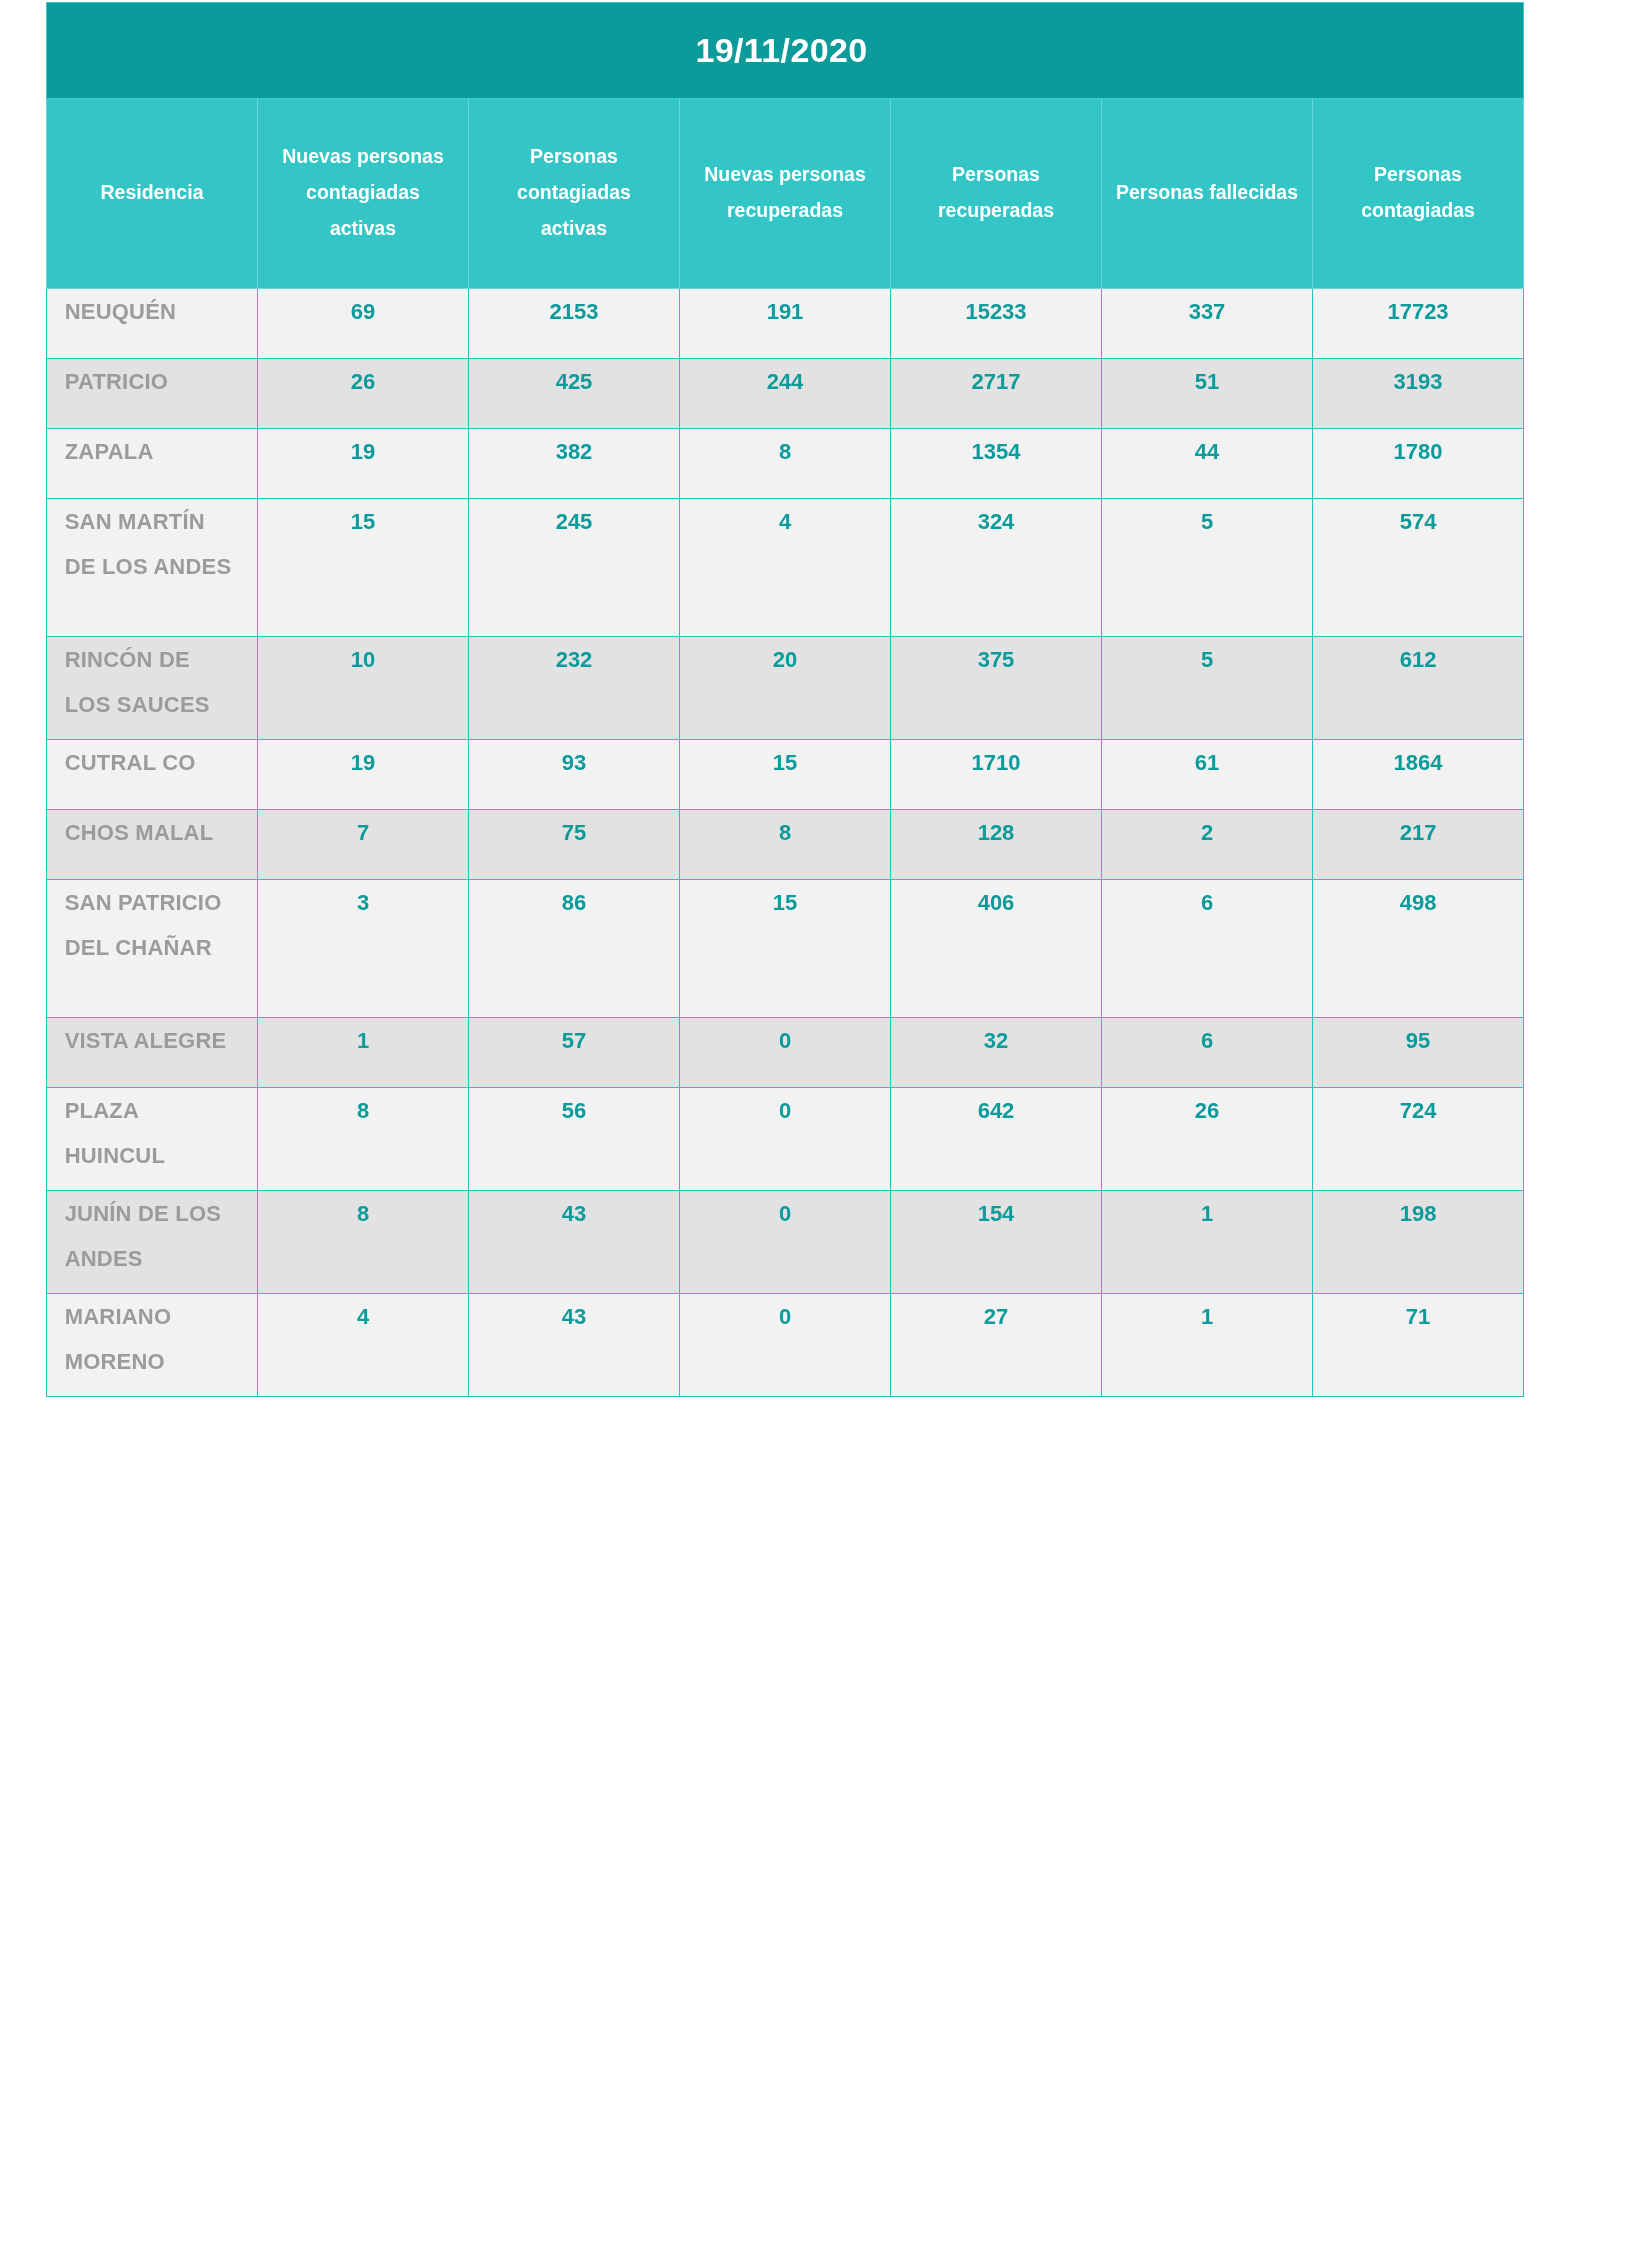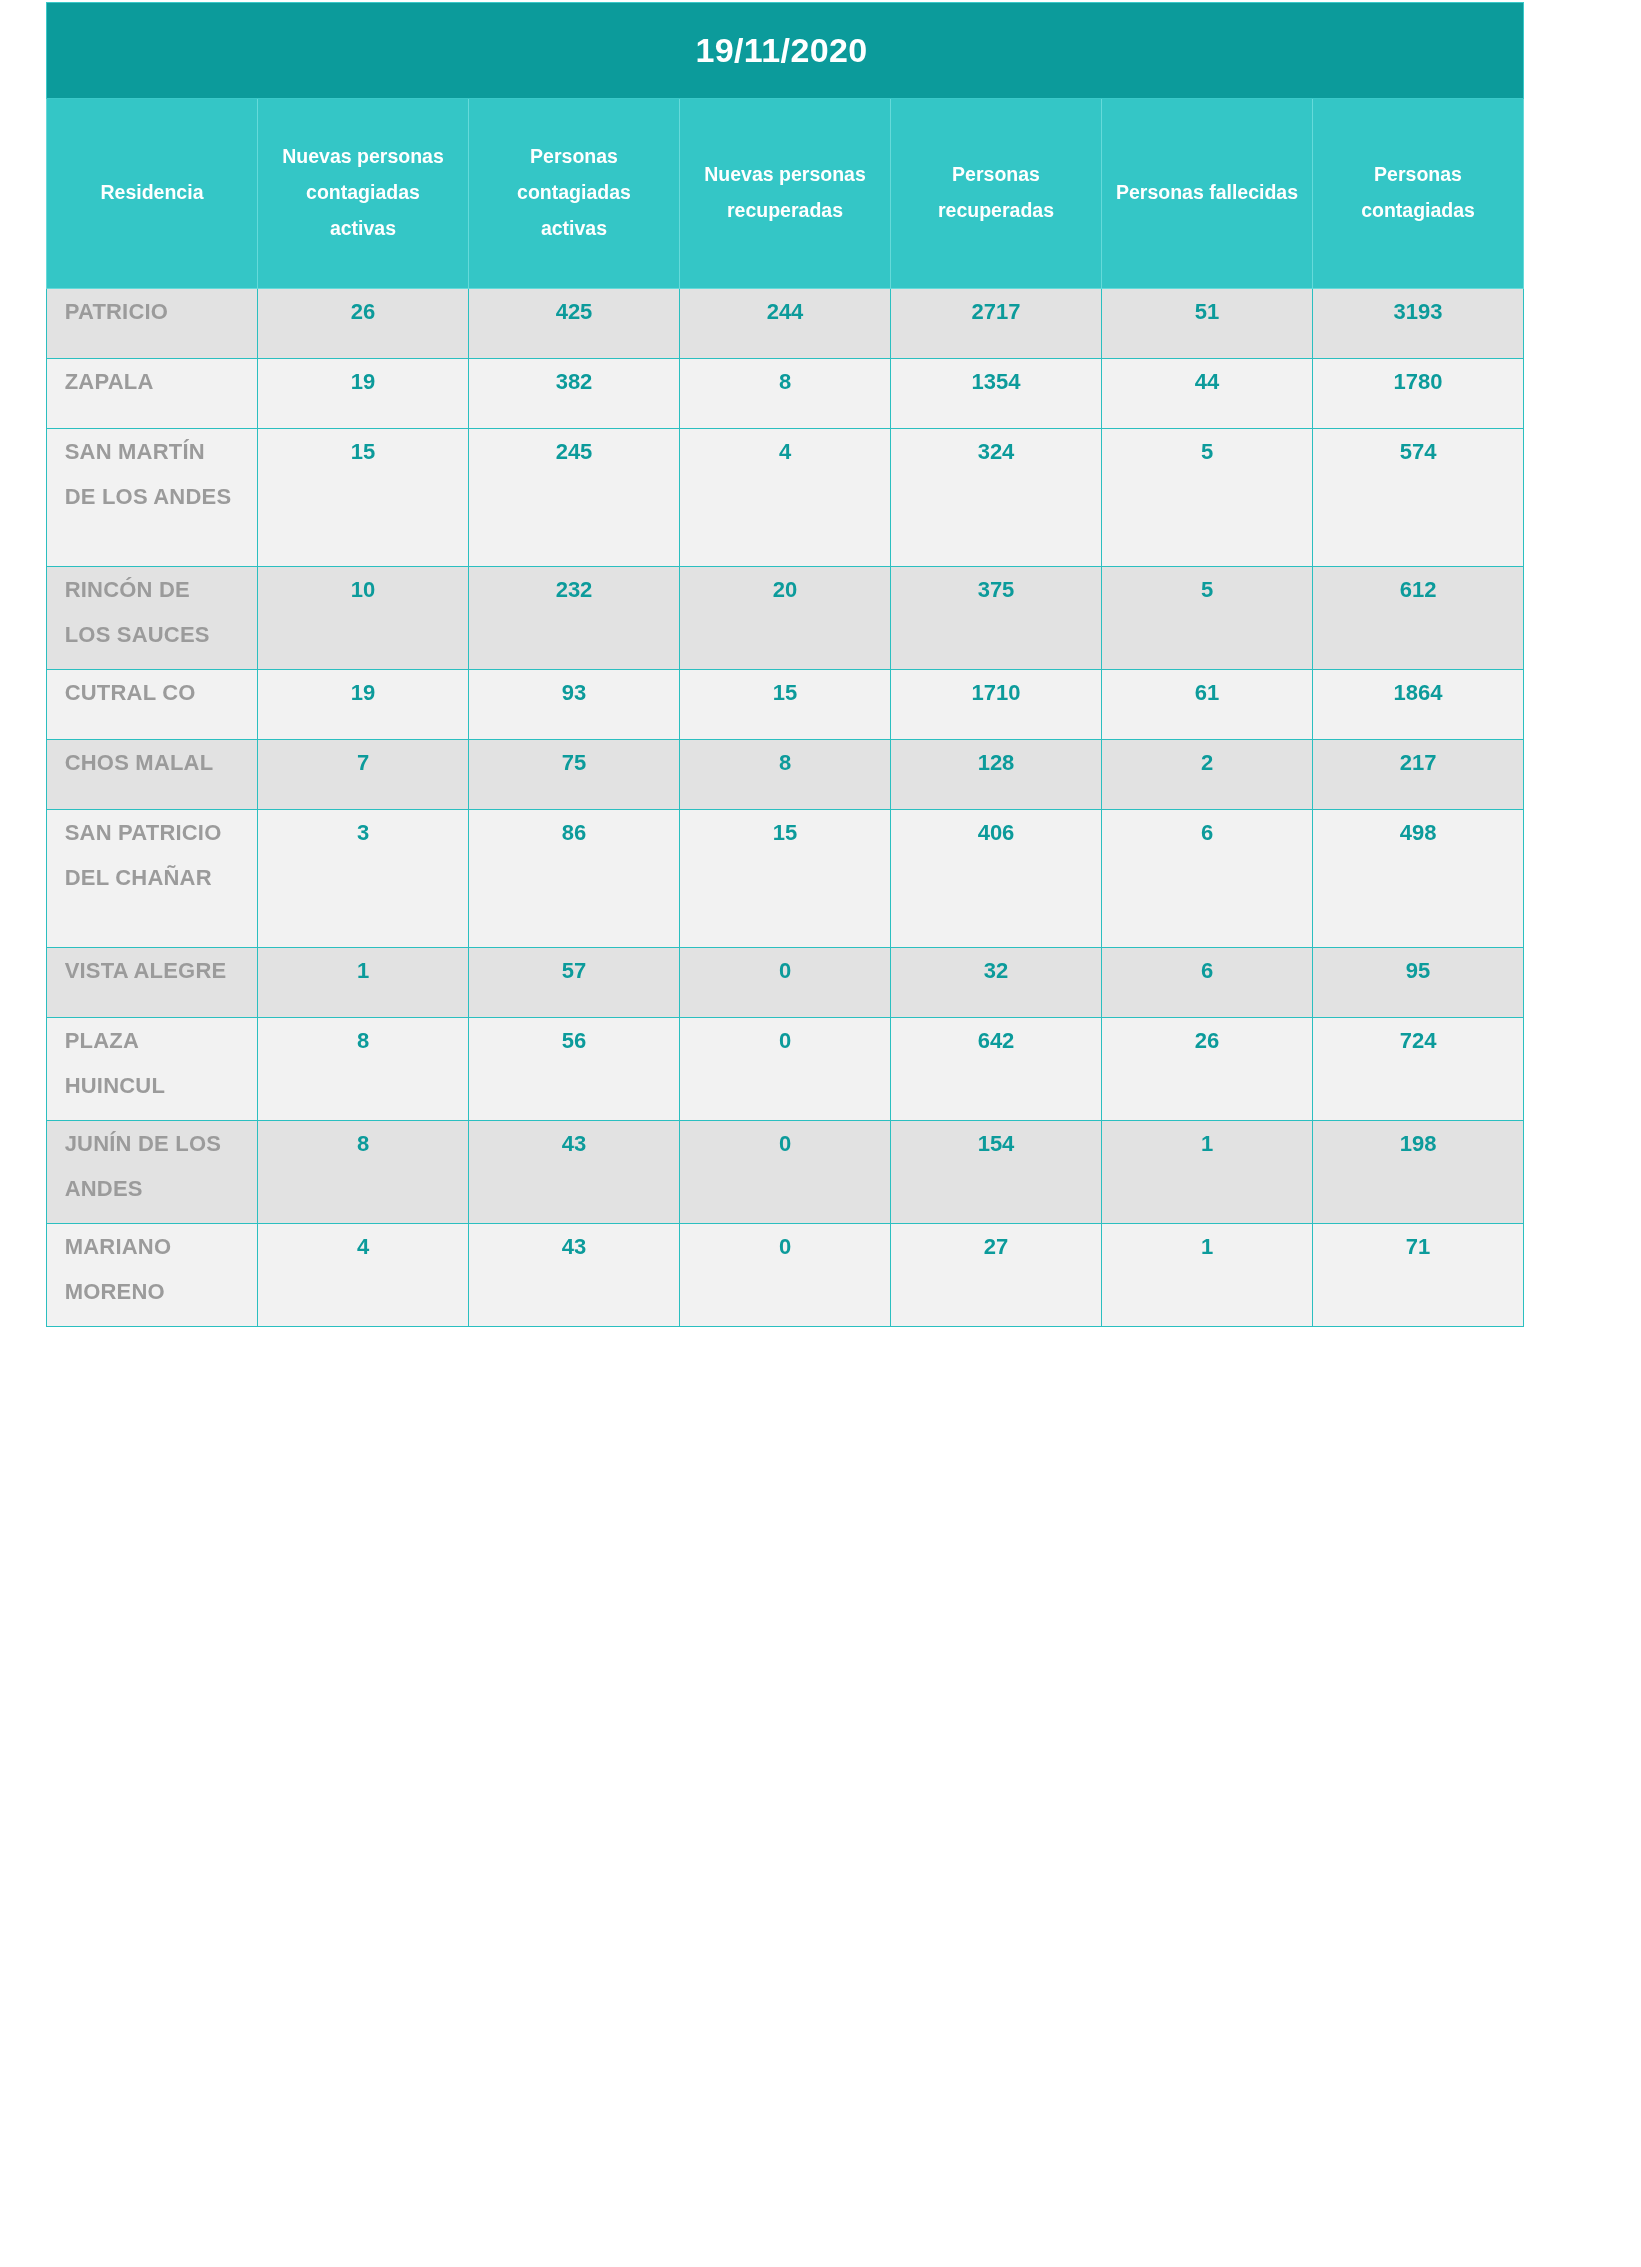--- a/index.html
+++ b/index.html
@@ -120,20 +120,29 @@
           <th class="residencia-head">Residencia</th>
           <th>Nuevas personas contagiadas activas</th>
           <th>Personas contagiadas activas</th>
           <th>Nuevas personas recuperadas</th>
           <th>Personas recuperadas</th>
           <th>Personas fallecidas</th>
           <th>Personas contagiadas</th>
         </tr>
       </thead>
       <tbody id="tbody">
+          <tr class="light h1">
+            <td class="resid">NEUQUÉN</td>
+            <td class="num">69</td>
+            <td class="num">2153</td>
+            <td class="num">191</td>
+            <td class="num">15233</td>
+            <td class="num">337</td>
+            <td class="num">17723</td>
+          </tr>
           <tr class="dark h1">
             <td class="resid">PATRICIO</td>
             <td class="num">26</td>
             <td class="num">425</td>
             <td class="num">244</td>
             <td class="num">2717</td>
             <td class="num">51</td>
             <td class="num">3193</td>
           </tr>
           <tr class="light h1">

